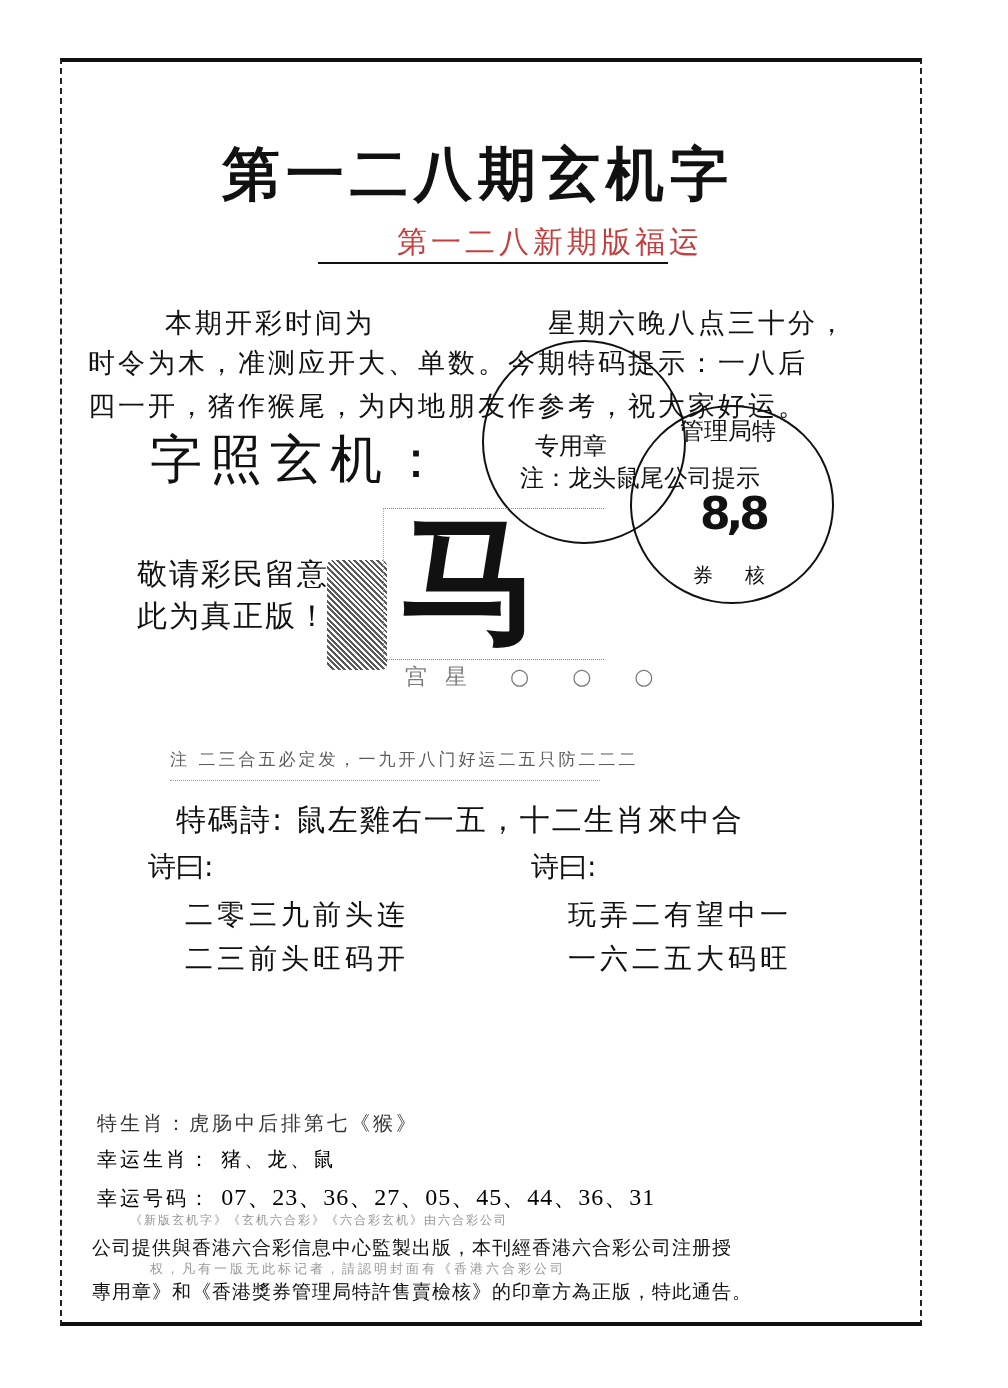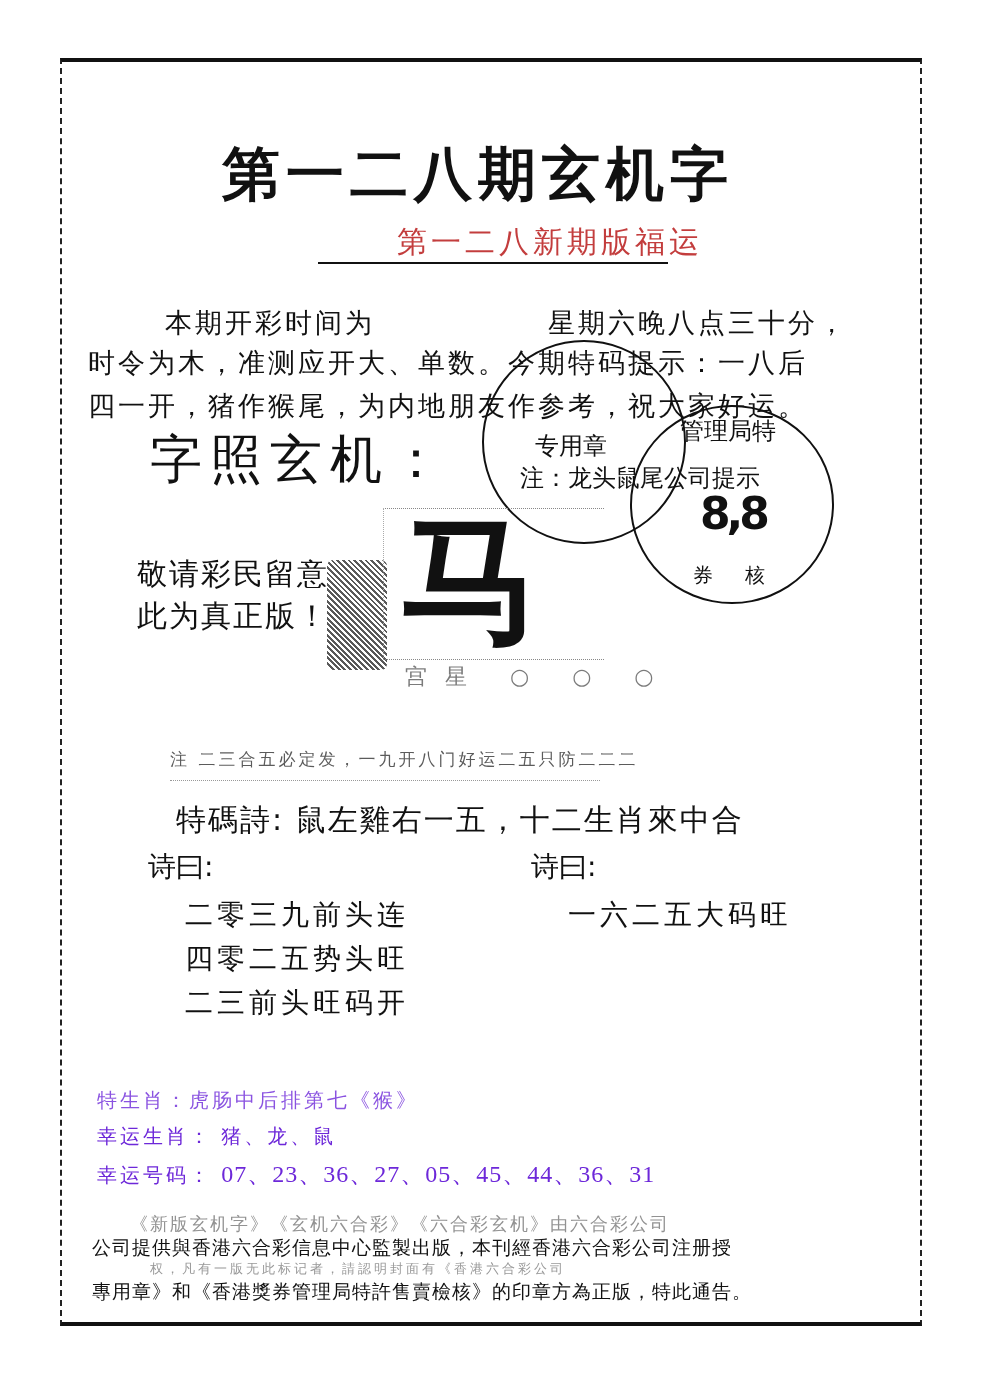--- a/index.html
+++ b/index.html
@@ -65,26 +65,26 @@
     .logo88 { position: absolute; left: 700px; top: 488px; font-size: 44px; font-weight: bold; letter-spacing: -4px; }
     .notice-faint { left: 170px; top: 748px; font-size: 17px; color: #333; letter-spacing: 3px; opacity: 0.8; }
     .faint-rule { position: absolute; left: 170px; top: 780px; width: 430px; border-top: 1px dotted #999; }
     .poem-title { left: 176px; top: 800px; font-size: 30px; letter-spacing: 2px; }
     .shi-label { font-size: 28px; }
     .sl1 { left: 148px; top: 848px; }
     .sl2 { left: 531px; top: 848px; }
     .poem { font-size: 28px; letter-spacing: 4px; line-height: 44px; }
     .pl { left: 185px; top: 893px; }
     .pr { left: 568px; top: 893px; }
-    .info { font-size: 20px; letter-spacing: 3px; color: #6d28d9; }
+    .info { font-size: 20px; letter-spacing: 3px; color: #000000; margin-top: 23px; }
     .i1 { left: 97px; top: 1087px; opacity: 0.8; }
     .i2 { left: 97px; top: 1123px; }
     .i3 { left: 97px; top: 1158px; }
     .nums { font-family: "Liberation Serif", serif; font-size: 24px; letter-spacing: 1px; text-align: right; }
-    .footer-faint { left: 130px; top: 1212px; font-size: 18px; color: #777; letter-spacing: 2px; opacity: 0.8; }
+    .footer-faint { left: 130px; top: 1212px; font-size: 12px; color: #777; letter-spacing: 2px; opacity: 0.8; }
     .footer { font-size: 19px; letter-spacing: 1px; }
     .f1 { left: 92px; top: 1235px; }
     .f2faint { left: 150px; top: 1260px; font-size: 13px; color: #999; letter-spacing: 3px; }
     .f3 { left: 92px; top: 1279px; }
   </style>
 </head>
 <body>
 
 <div class="frame"></div>
 
@@ -123,24 +123,24 @@
 <div class="abs poem-title">
   <span>特碼詩:</span>
   <span>鼠左雞右一五，十二生肖來中合</span>
 </div>
 
 <div class="abs shi-label sl1">诗曰:</div>
 <div class="abs shi-label sl2">诗曰:</div>
 
 <div class="abs poem pl">
   <div>二零三九前头连</div>
-  <div>四零二五势头旺</div>
   <div>二三前头旺码开</div>
 </div>
 <div class="abs poem pr">
+  <div>玩弄二有望中一</div>
   <div>一六二五大码旺</div>
 </div>
 
 <div class="abs info i1">特生肖：虎肠中后排第七《猴》</div>
 <div class="abs info i2">
   <span>幸运生肖：</span>
   <span>猪、龙、鼠</span>
 </div>
 <div class="abs info i3">
   <span>幸运号码：</span>

